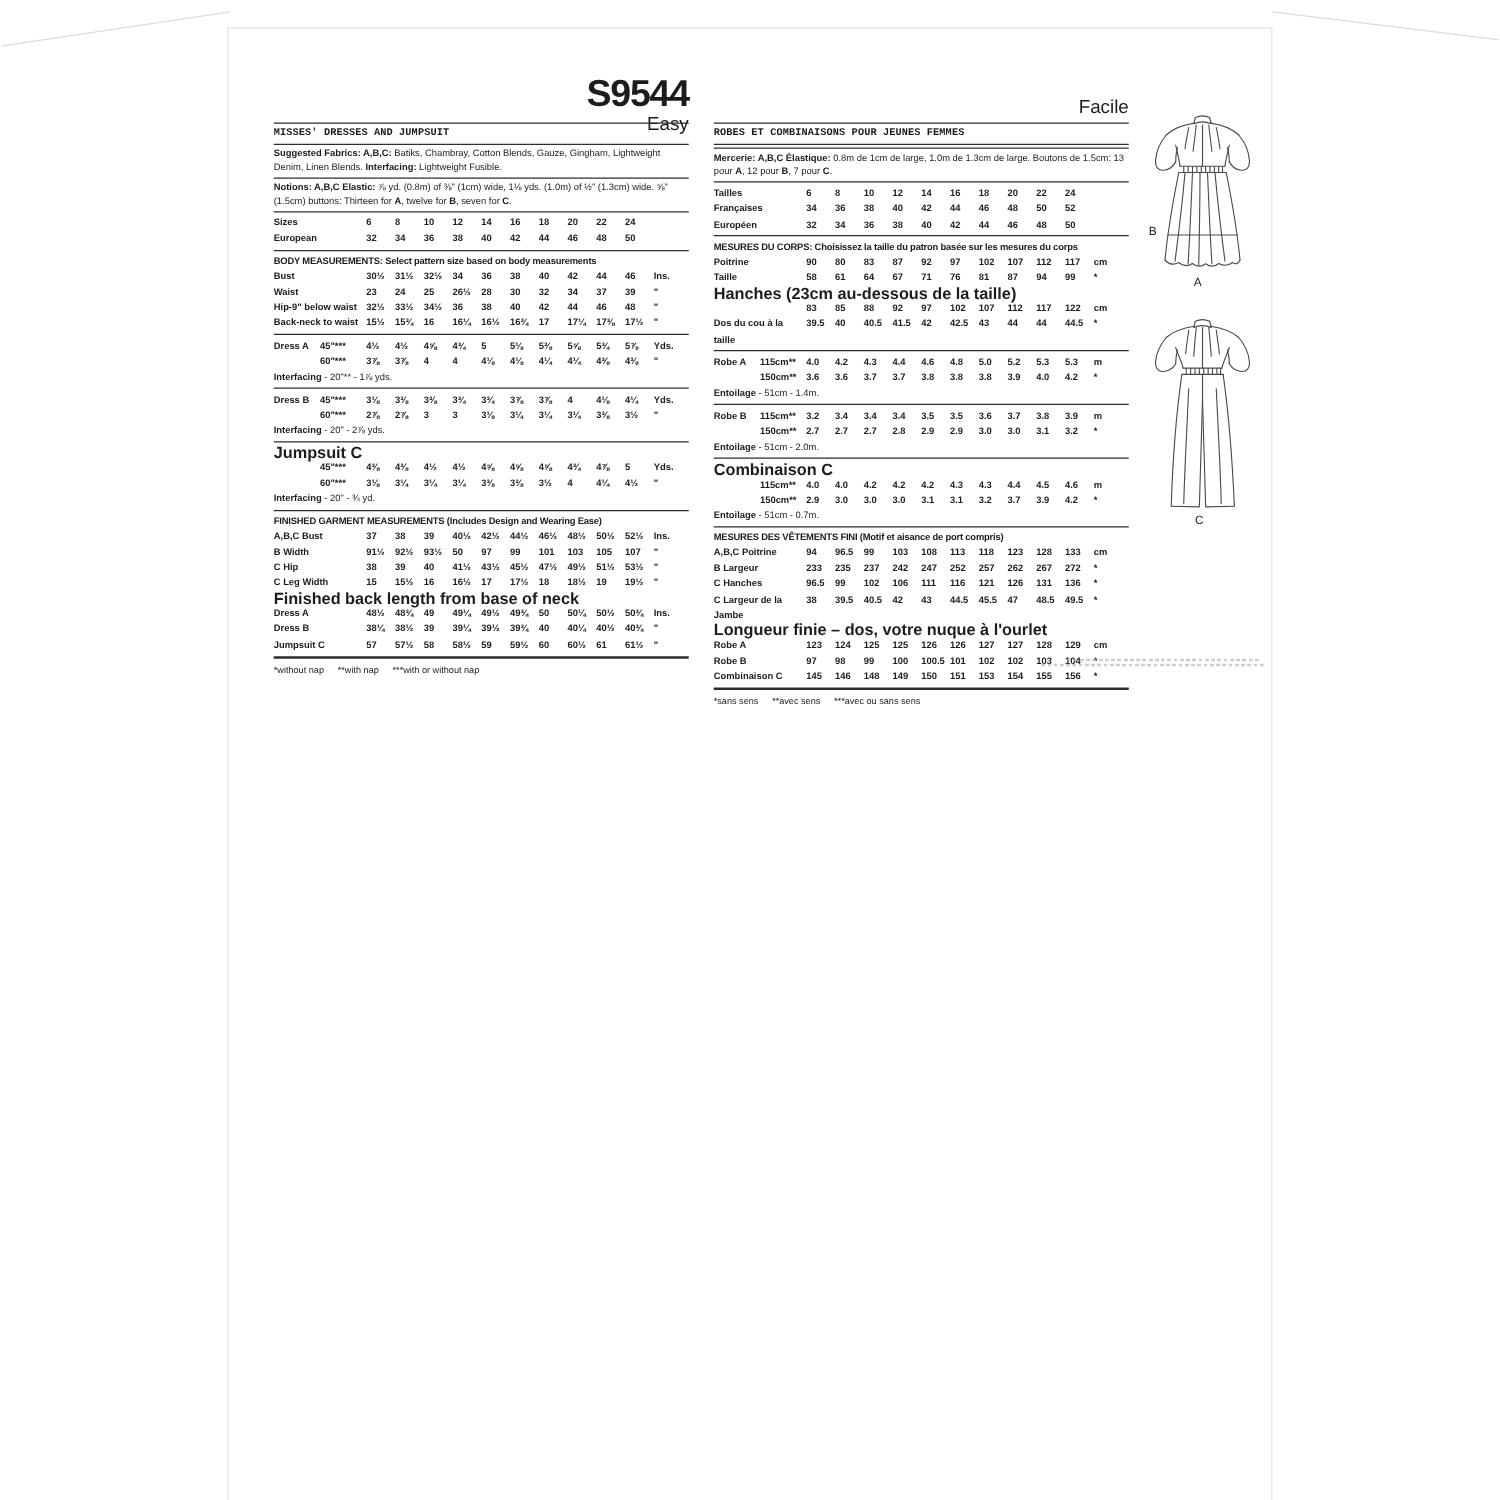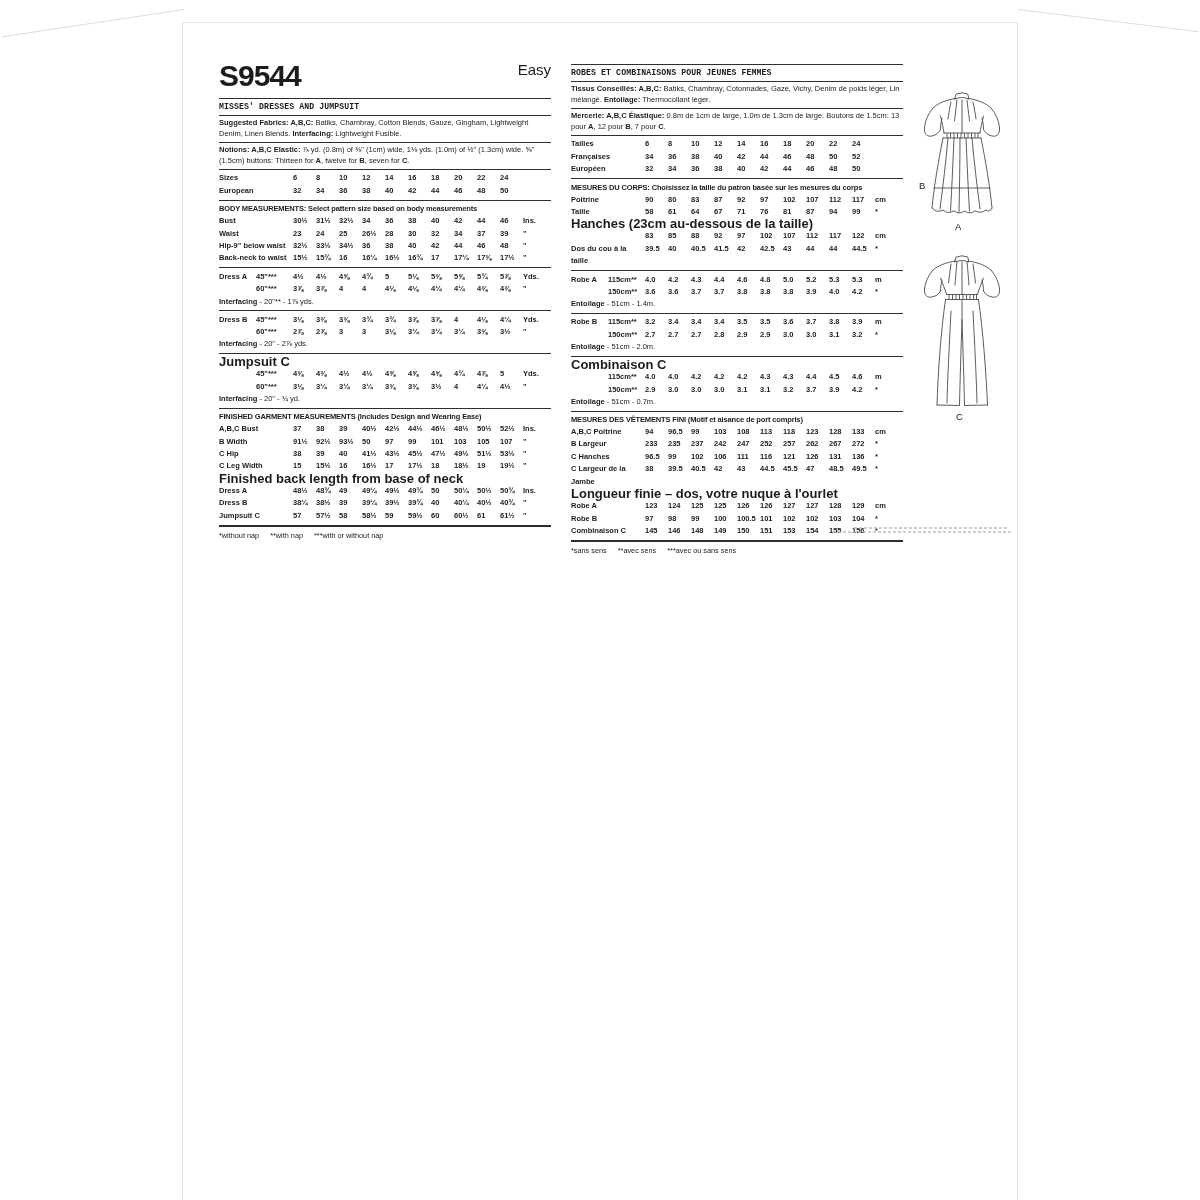--- a/index.html
+++ b/index.html
@@ -7,21 +7,21 @@
        font-family:"Liberation Sans",sans-serif;color:#1c1c1c;
        -webkit-font-smoothing:antialiased;}
   .edge{position:absolute;height:1px;background:#dcdcdc;}
   .edge-tl{left:0;top:9px;width:184px;transform:rotate(-8.5deg);transform-origin:100% 50%;}
   .edge-tr{left:1018px;top:9px;width:182px;transform:rotate(7deg);transform-origin:0 50%;}
   .sheet{position:absolute;left:182px;top:22px;width:836px;height:1178px;background:#fff;
          border:1px solid #e4e4e4;border-bottom:none;box-sizing:border-box;}
   .col{position:absolute;top:38px;width:332px;}
   #col-en{left:36px;}
   #col-fr{left:388px;}
-  .hdr{display:flex;justify-content:space-between;align-items:flex-start;height:34px;}
+  .hdr{display:flex;justify-content:space-between;align-items:flex-end;height:34px;flex-direction:column;}
   .sku{font-size:30px;font-weight:700;letter-spacing:-1px;line-height:30px;}
   .diff{font-size:15px;font-weight:400;line-height:18px;}
   .rule{border-top:1px solid #2e2e2e;margin:2.5px 0;height:0;}
   .rule2{border-top:2px solid #2e2e2e;}
   .sec-title{font-size:8.2px;font-weight:700;line-height:11px;letter-spacing:0.1px;font-family:Liberation Mono, monospace;}
   .para{font-size:7.5px;line-height:10.6px;margin:1px 0;}
   .heading{font-size:7.5px;font-weight:700;line-height:12px;white-space:nowrap;letter-spacing:-0.15px;}
   .subheading{font-size:13px;font-weight:700;line-height:12px;}
   .note{font-size:7.5px;line-height:12px;}
   .mrow{display:flex;font-size:7.5px;line-height:12.4px;font-weight:700;}
@@ -343,24 +343,27 @@
         <span class="v">60</span>
         <span class="v">60½</span>
         <span class="v">61</span>
         <span class="v">61½</span>
         <span class="u">"</span>
       </div>
       <div class="rule rule2"></div>
       <div class="footnote"><span>*without nap</span><span>**with nap</span><span>***with or without nap</span></div>
     </div>
   <div class="col" id="col-fr">
+      <div class="hdr">
+        <span class="sku"></span>
+        <span class="diff">Facile</span>
+      </div>
       <div class="rule"></div>
       <div class="sec-title">ROBES ET COMBINAISONS POUR JEUNES FEMMES</div>
       <div class="rule"></div>
-      <div class="para"><span style="font-weight: 700;">Tissus Conseillés: A,B,C: </span><span>Batiks, Chambray, Cotonnades, Gaze, Vichy, Denim de poids léger, Lin mélangé. </span><span style="font-weight: 700;">Entoilage: </span><span>Thermocollant léger.</span></div>
       <div class="rule"></div>
       <div class="para"><span style="font-weight: 700;">Mercerie: A,B,C Élastique: </span><span>0.8m de 1cm de large, 1.0m de 1.3cm de large. Boutons de 1.5cm: 13 pour </span><span style="font-weight: 700;">A</span><span>, 12 pour </span><span style="font-weight: 700;">B</span><span>, 7 pour </span><span style="font-weight: 700;">C</span><span>.</span></div>
       <div class="rule"></div>
       <div class="mrow">
         <span class="lab">Tailles</span>
         <span class="v">6</span>
         <span class="v">8</span>
         <span class="v">10</span>
         <span class="v">12</span>
         <span class="v">14</span>

